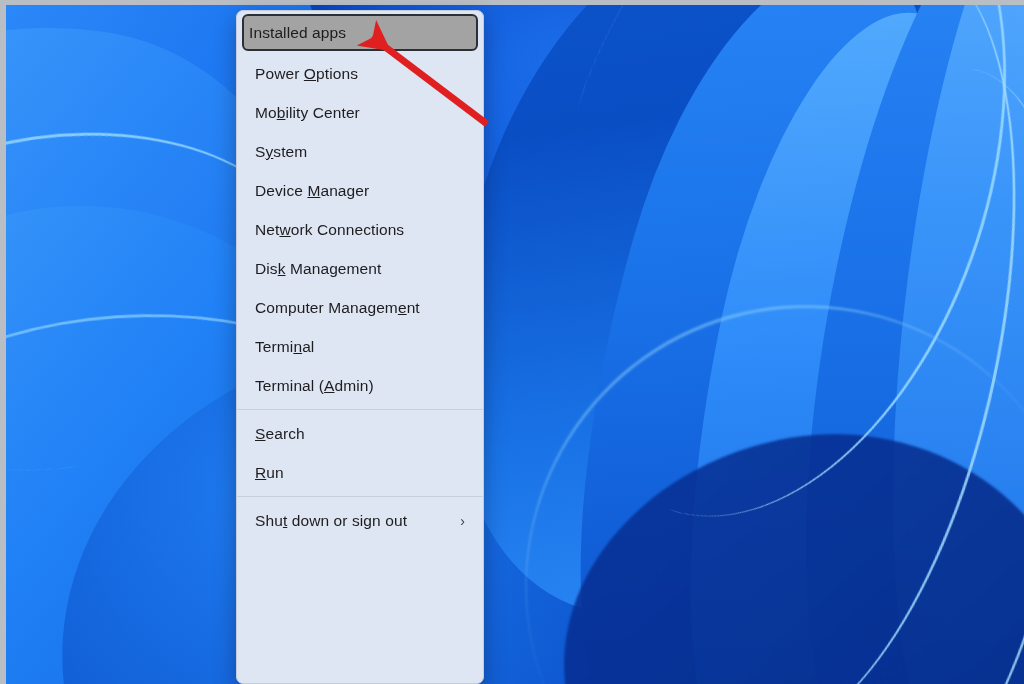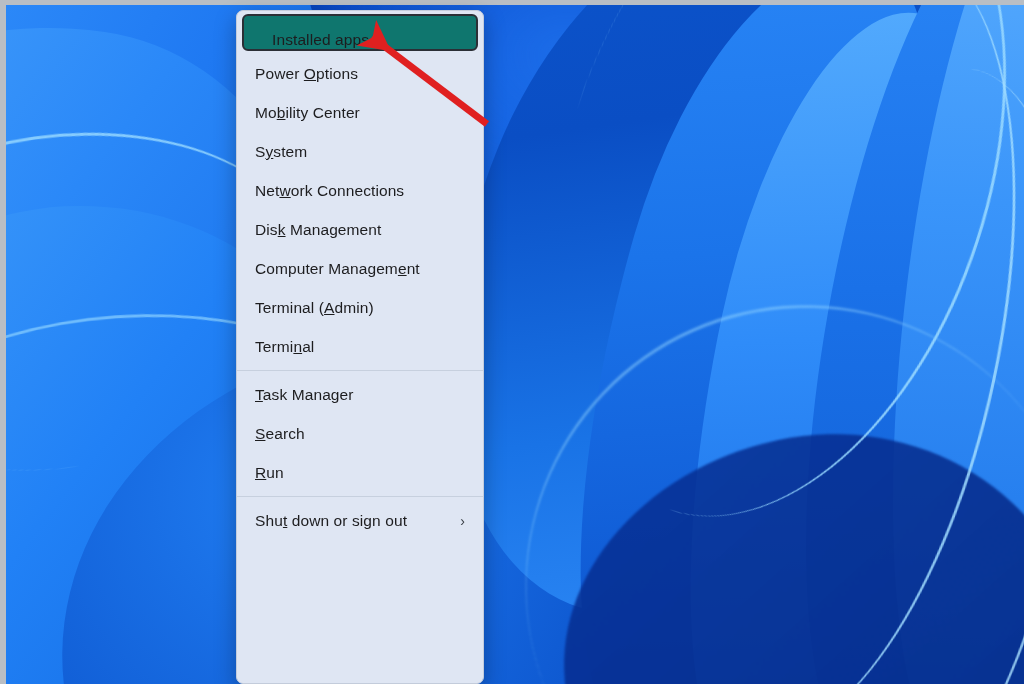--- a/index.html
+++ b/index.html
@@ -195,23 +195,22 @@
     letter-spacing: 0.1px;
     box-sizing: border-box;
   }
   .menu-item .label { white-space: nowrap; }
   .menu-item u { text-decoration: underline; text-underline-offset: 1px; }
   .menu-item.selected {
     margin: 3px 5px;
     height: 37px;
     border: 2px solid #2b2f36;
     border-radius: 6px;
-    background: #0f766e;
-    padding-left: 28px;
-    align-items: flex-end;
+    background: #a3a3a3;
+    padding-left: 5px;
   }
   .submenu-arrow {
     margin-left: auto;
     color: #3a3f46;
     font-size: 14px;
     line-height: 1;
     padding-right: 6px;
   }
   .menu-sep {
     height: 1px;
@@ -259,38 +258,38 @@
       <div class="menu-item">
         <span class="label">Power <u>O</u>ptions</span>
       </div>
       <div class="menu-item">
         <span class="label">Mo<u>b</u>ility Center</span>
       </div>
       <div class="menu-item">
         <span class="label">S<u>y</u>stem</span>
       </div>
       <div class="menu-item">
+        <span class="label">Device <u>M</u>anager</span>
+      </div>
+      <div class="menu-item">
         <span class="label">Net<u>w</u>ork Connections</span>
       </div>
       <div class="menu-item">
         <span class="label">Dis<u>k</u> Management</span>
       </div>
       <div class="menu-item">
         <span class="label">Computer Managem<u>e</u>nt</span>
       </div>
       <div class="menu-item">
+        <span class="label">Termi<u>n</u>al</span>
+      </div>
+      <div class="menu-item">
         <span class="label">Terminal (<u>A</u>dmin)</span>
       </div>
-      <div class="menu-item">
-        <span class="label">Termi<u>n</u>al</span>
-      </div>
       <div class="menu-sep"></div>
-      <div class="menu-item">
-        <span class="label"><u>T</u>ask Manager</span>
-      </div>
       <div class="menu-item">
         <span class="label"><u>S</u>earch</span>
       </div>
       <div class="menu-item">
         <span class="label"><u>R</u>un</span>
       </div>
       <div class="menu-sep"></div>
       <div class="menu-item">
         <span class="label">Shu<u>t</u> down or sign out</span>
         <span class="submenu-arrow">›</span>

